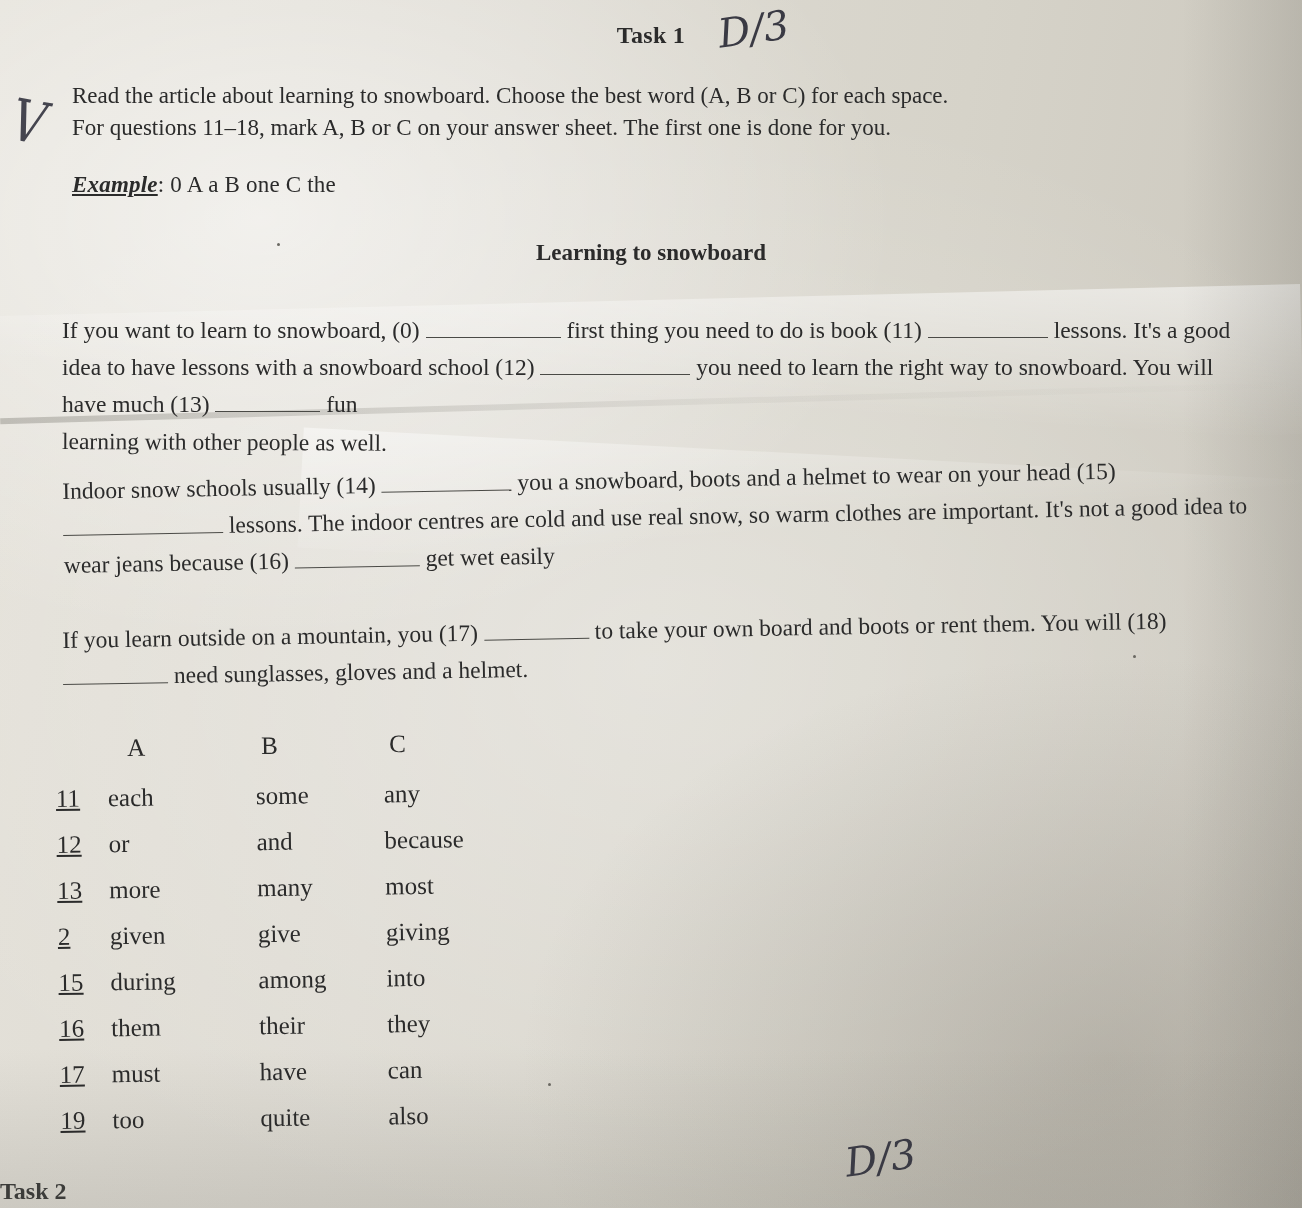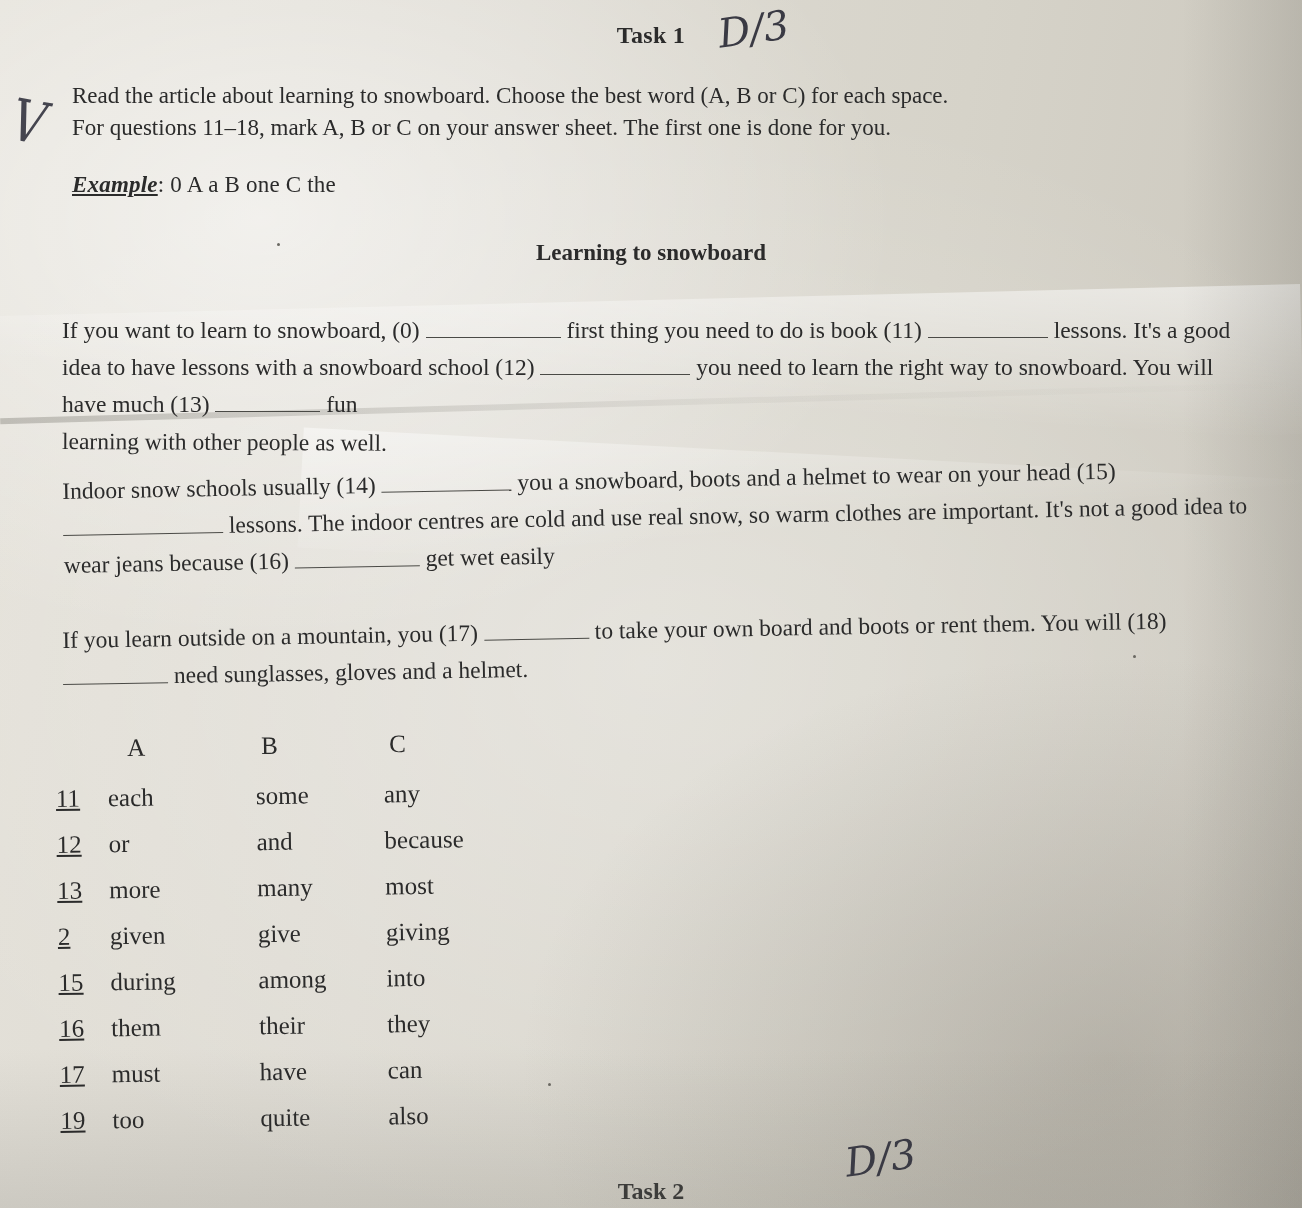--- a/index.html
+++ b/index.html
@@ -198,21 +198,21 @@
     font-size: 58px;
     transform: rotate(10deg) scaleX(0.8);
     color: #45454f;
   }
 
   .footer-task {
     position: absolute;
     top: 1178px;
     left: 0;
     width: 1302px;
-    text-align: center;
+    text-align: left;
     font-size: 24px;
     font-weight: bold;
     color: #3c3c3a;
   }
   
   .dot { position: absolute; width: 3px; height: 3px; background: #6a6862; border-radius: 50%; }
 </style>
 </head>
 <body>
 

